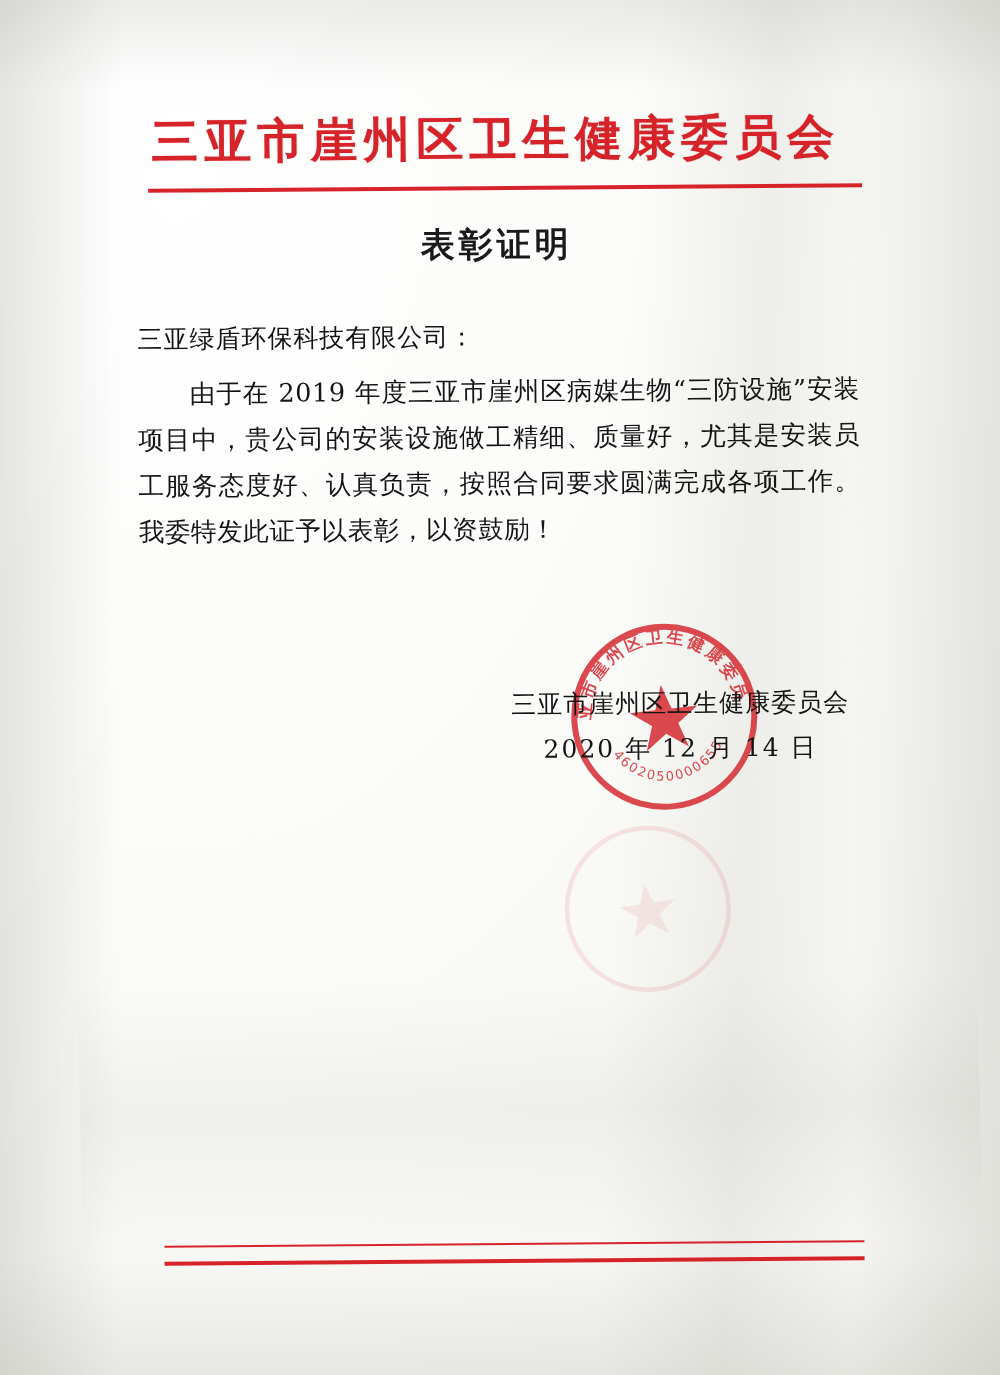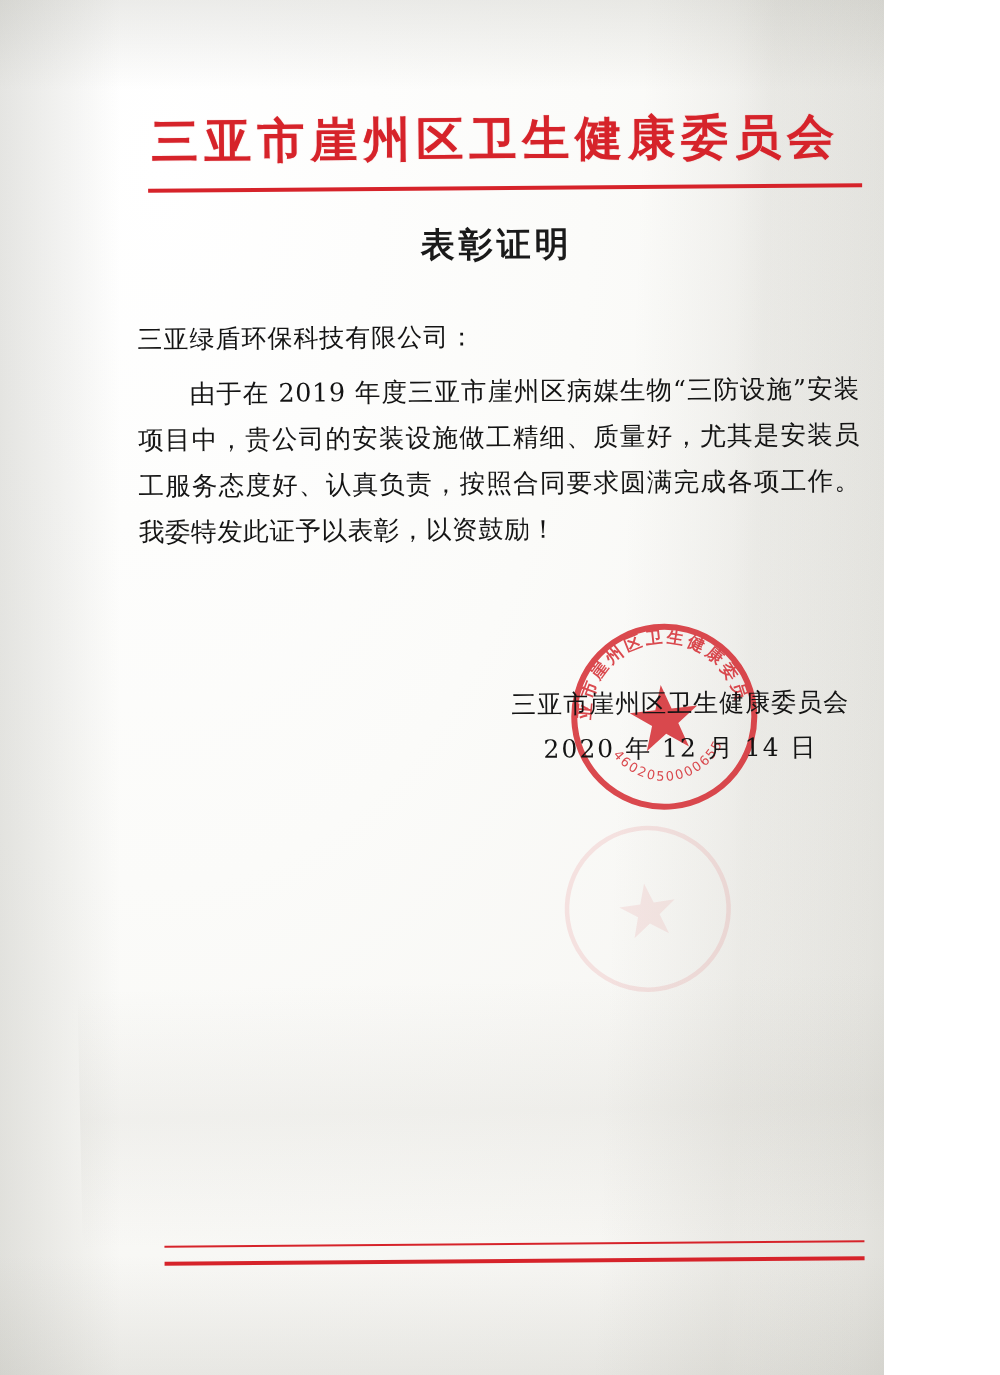--- a/index.html
+++ b/index.html
@@ -10,21 +10,21 @@
   body {
     width: 1000px;
     height: 1375px;
     overflow: hidden;
     font-family: "Liberation Serif", "DejaVu Serif", serif;
   }
 
   
   #page {
     position: relative;
-    width: 884px;
+    width: 1000px;
     height: 1375px;
     background:
       radial-gradient(ellipse at 18% 12%, #ffffff 0%, #fbfbf9 42%, #f3f2ee 100%);
     overflow: hidden;
   }
   
   .shade {
     position: absolute;
     pointer-events: none;
   }

